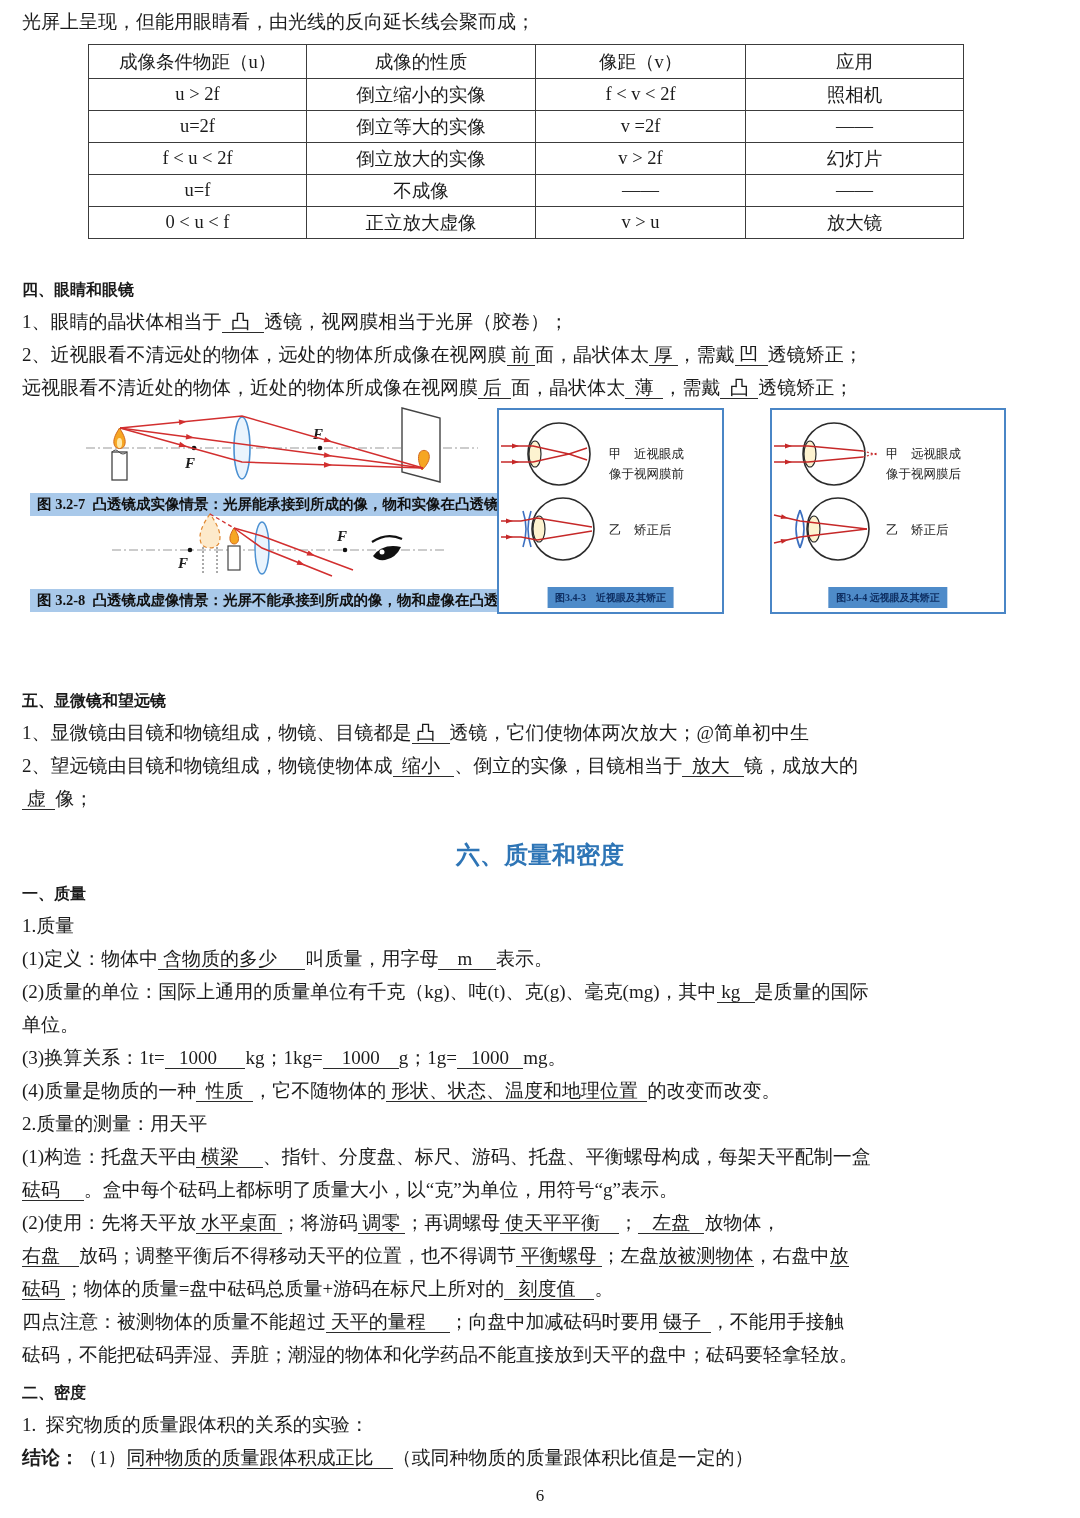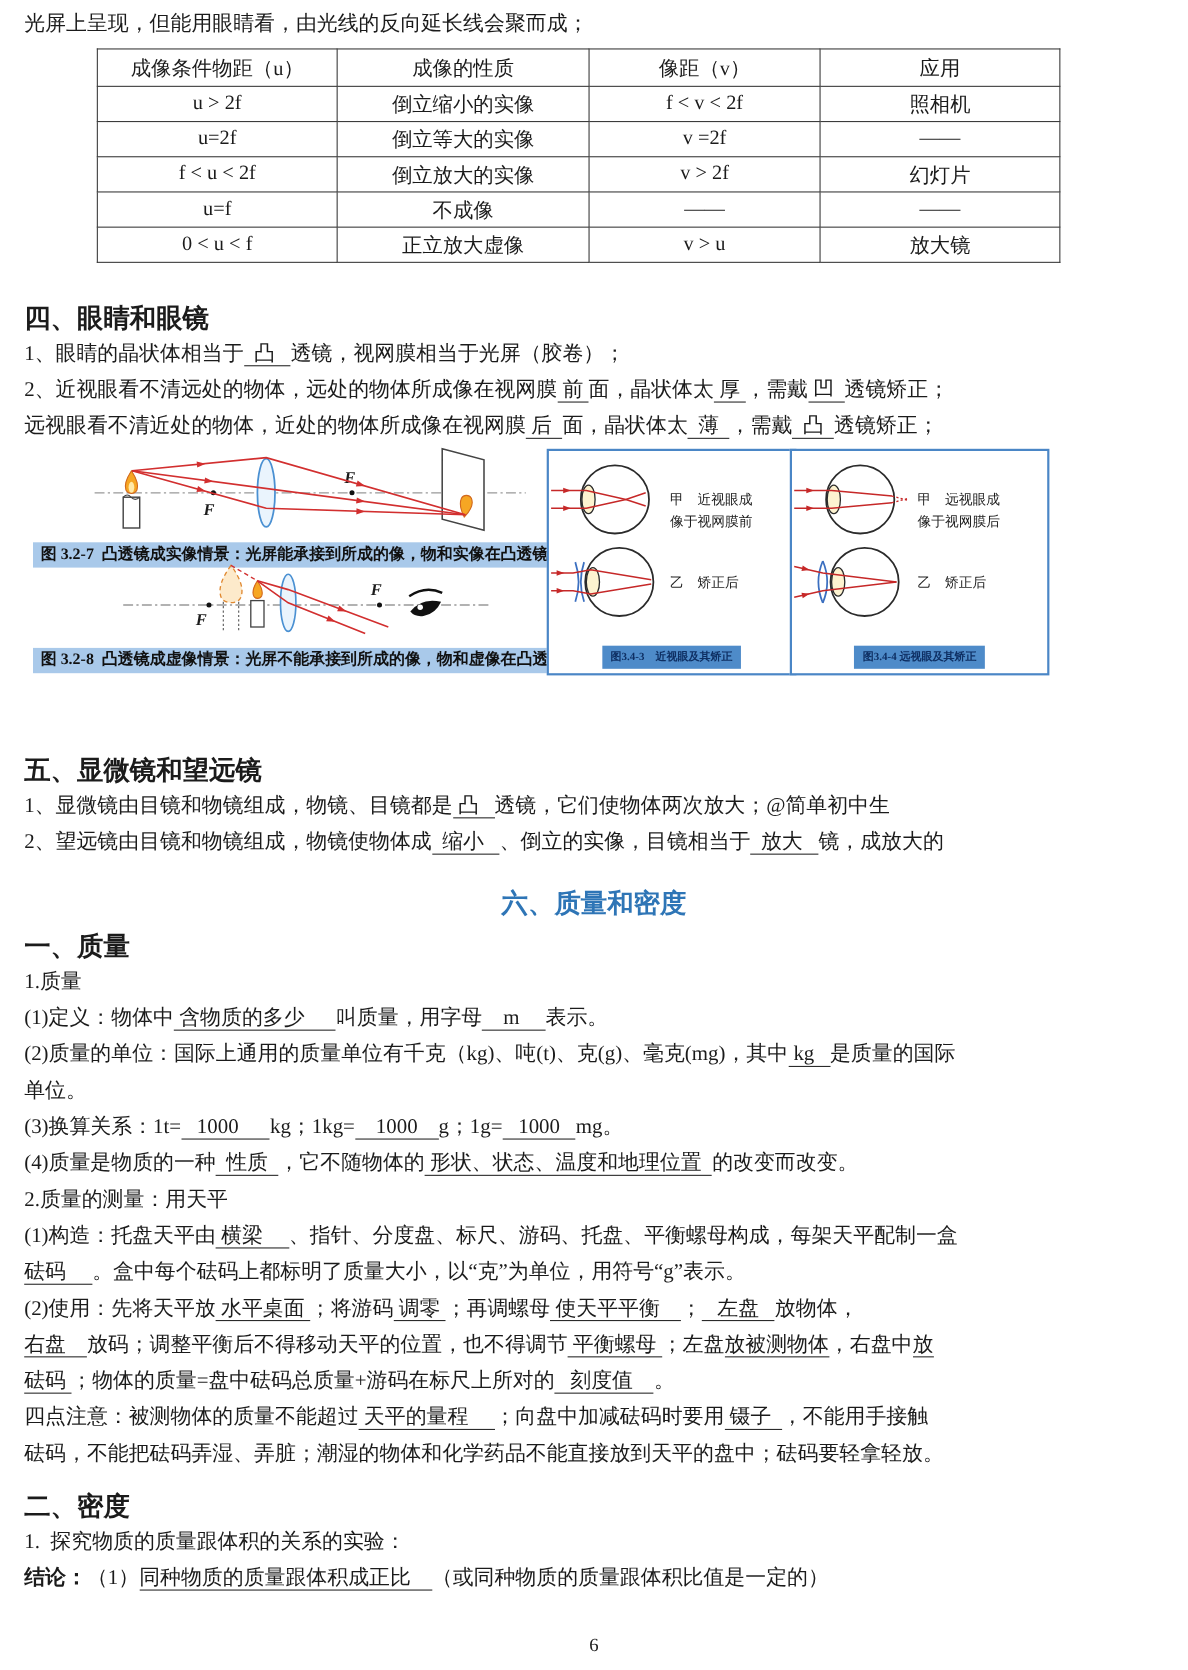--- a/index.html
+++ b/index.html
@@ -11,44 +11,44 @@
   .line{font-size:19px;height:33px;line-height:33px;white-space:pre;}
   .intro{height:28px;line-height:28px;}
   .u{border-bottom:1.5px solid #2b2b2b;}
   .b{font-weight:bold;}
   table.lens{border-collapse:collapse;margin:8px 0 0 66px;table-layout:fixed;}
   .lens th,.lens td{
     border:1px solid #3c3c3c;text-align:center;vertical-align:middle;
     font-weight:normal;font-size:18.5px;height:31px;padding:0 4px;white-space:pre;
   }
   .lens thead th{height:33px;}
-  .sec-h{font-weight:bold;font-size:24px;height:30px;line-height:30px;white-space:pre;}
+  .sec-h{font-weight:bold;font-size:16px;height:30px;line-height:30px;white-space:pre;}
   #sec4-h{margin-top:36px;}
   #sec5-h{margin-top:62px;}
   .figure-area{position:relative;height:218px;margin-top:2px;}
   .figure-area svg{position:absolute;}
   #fig327{left:60px;top:-4px;}
   #fig328{left:88px;top:104px;}
   .fig-cap{
     position:absolute;background:#A9C9EA;color:#111;font-weight:bold;
     font-size:14.5px;line-height:21px;padding:1px 7px;white-space:pre;
   }
   #cap327{left:8px;top:87px;}
   #cap328{left:8px;top:183px;}
   .eye-box{position:absolute;top:2px;height:206px;border:2px solid #4A86C6;background:#fff;box-sizing:border-box;}
   #box343{left:475px;width:227px;}
-  #box344{left:696px;width:236px;}
+  #box344{left:748px;width:236px;}
   .eye-cap{
     position:absolute;bottom:4px;left:50%;transform:translateX(-50%);
     background:#4E8BC9;color:#0E2F63;font-weight:bold;font-size:10px;
     line-height:19px;padding:1px 8px;white-space:pre;
   }
   .blue-h{color:#2E75B6;font-weight:bold;font-size:24px;text-align:center;height:40px;line-height:40px;margin-top:20px;white-space:pre;}
   #mass-h{margin-top:4px;}
-  #density-h{margin-top:17px;}
+  #density-h{margin-top:7px;}
   .pageno{position:absolute;bottom:12px;left:0;width:100%;text-align:center;font-size:17px;}
   svg text{fill:#1c1c1c;}
   .flabel{font-style:italic;font-weight:bold;font-size:15px;}
   .eyetext{font-size:12.5px;}
 </style>
 </head>
 <body>
 
 <div class="page">
 
@@ -248,20 +248,21 @@
         </g>
         <text x="114" y="124" class="eyetext">乙　矫正后</text>
       </svg>
       <div class="eye-cap">图3.4-4 远视眼及其矫正</div>
     </div>
   </div>
 
   <div class="sec-h" id="sec5-h">五、显微镜和望远镜</div>
   <div class="line"><span>1、显微镜由目镜和物镜组成，物镜、目镜都是</span><span class="u"> 凸   </span><span>透镜，它们使物体两次放大；@简单初中生</span></div>
   <div class="line"><span>2、望远镜由目镜和物镜组成，物镜使物体成</span><span class="u">  缩小   </span><span>、倒立的实像，目镜相当于</span><span class="u">  放大   </span><span>镜，成放大的</span></div>
+  <div class="line"><span class="u"> 虚  </span><span>像；</span></div>
 
   <div class="blue-h">六、质量和密度</div>
 
   <div class="sec-h" id="mass-h">一、质量</div>
   <div class="line"><span>1.质量</span></div>
   <div class="line"><span>(1)定义：物体中</span><span class="u"> 含物质的多少      </span><span>叫质量，用字母</span><span class="u">    m     </span><span>表示。</span></div>
   <div class="line"><span>(2)质量的单位：国际上通用的质量单位有千克（kg)、吨(t)、克(g)、毫克(mg)，其中</span><span class="u"> kg   </span><span>是质量的国际</span></div>
   <div class="line"><span>单位。</span></div>
   <div class="line"><span>(3)换算关系：1t=</span><span class="u">   1000      </span><span>kg；1kg=</span><span class="u">    1000    </span><span>g；1g=</span><span class="u">   1000   </span><span>mg。</span></div>
   <div class="line"><span>(4)质量是物质的一种</span><span class="u">  性质  </span><span>，它不随物体的</span><span class="u"> 形状、状态、温度和地理位置  </span><span>的改变而改变。</span></div>

